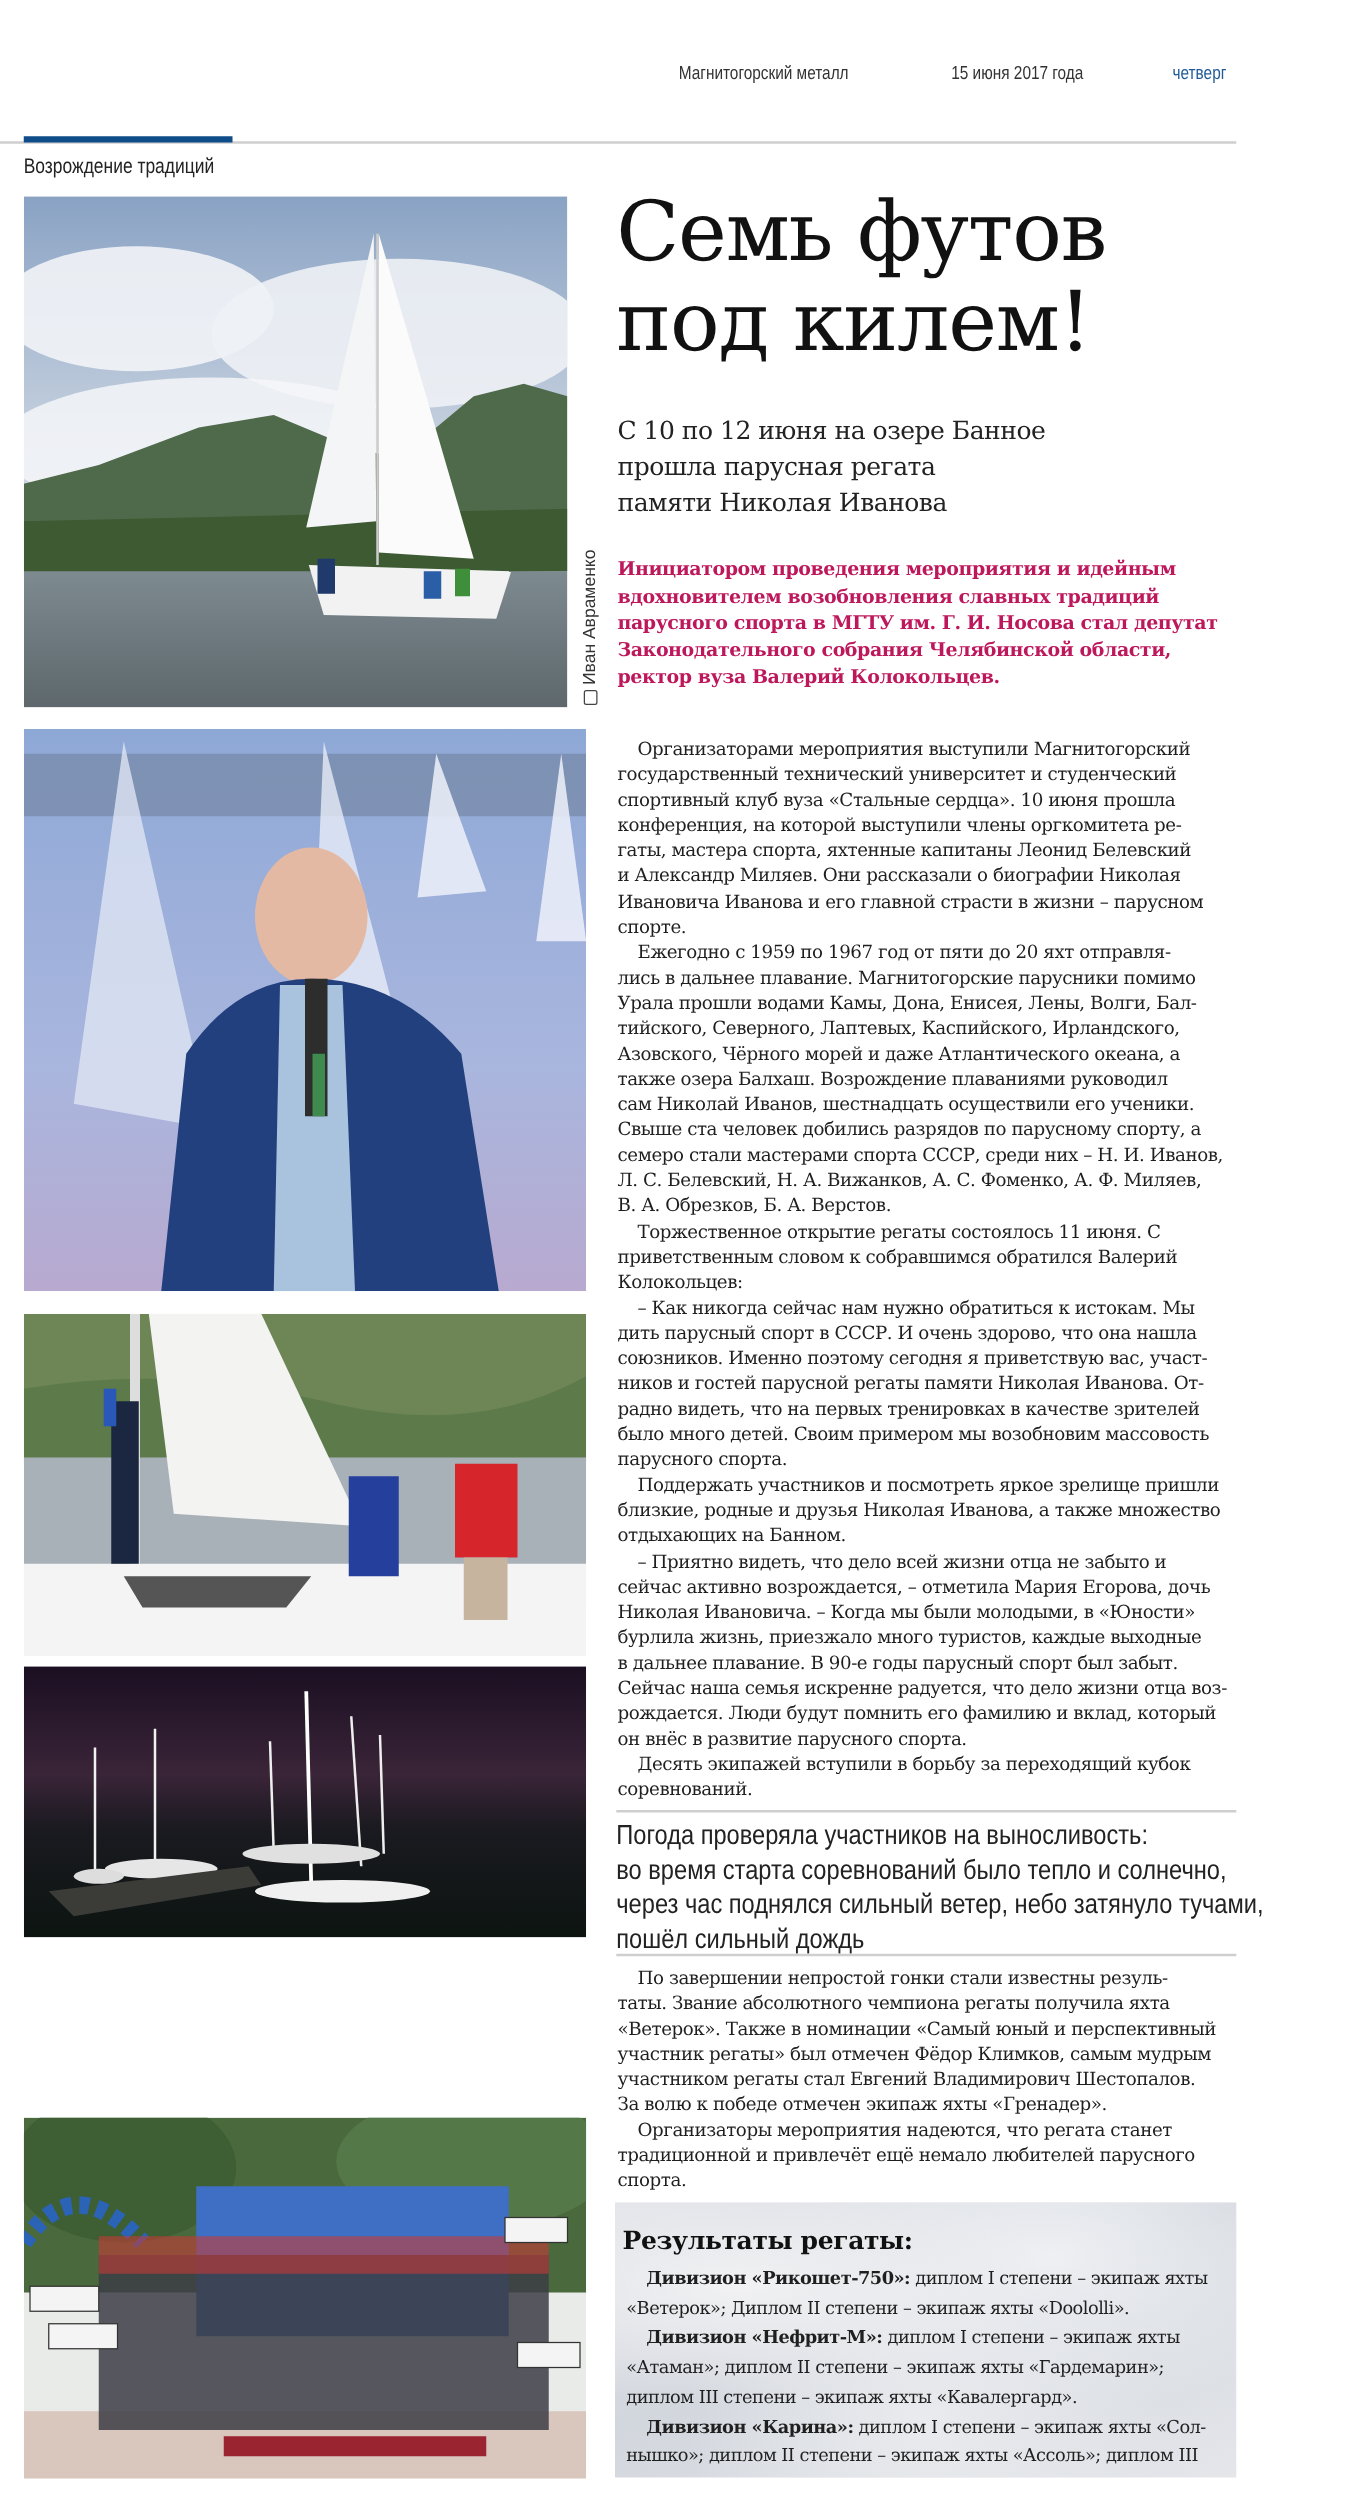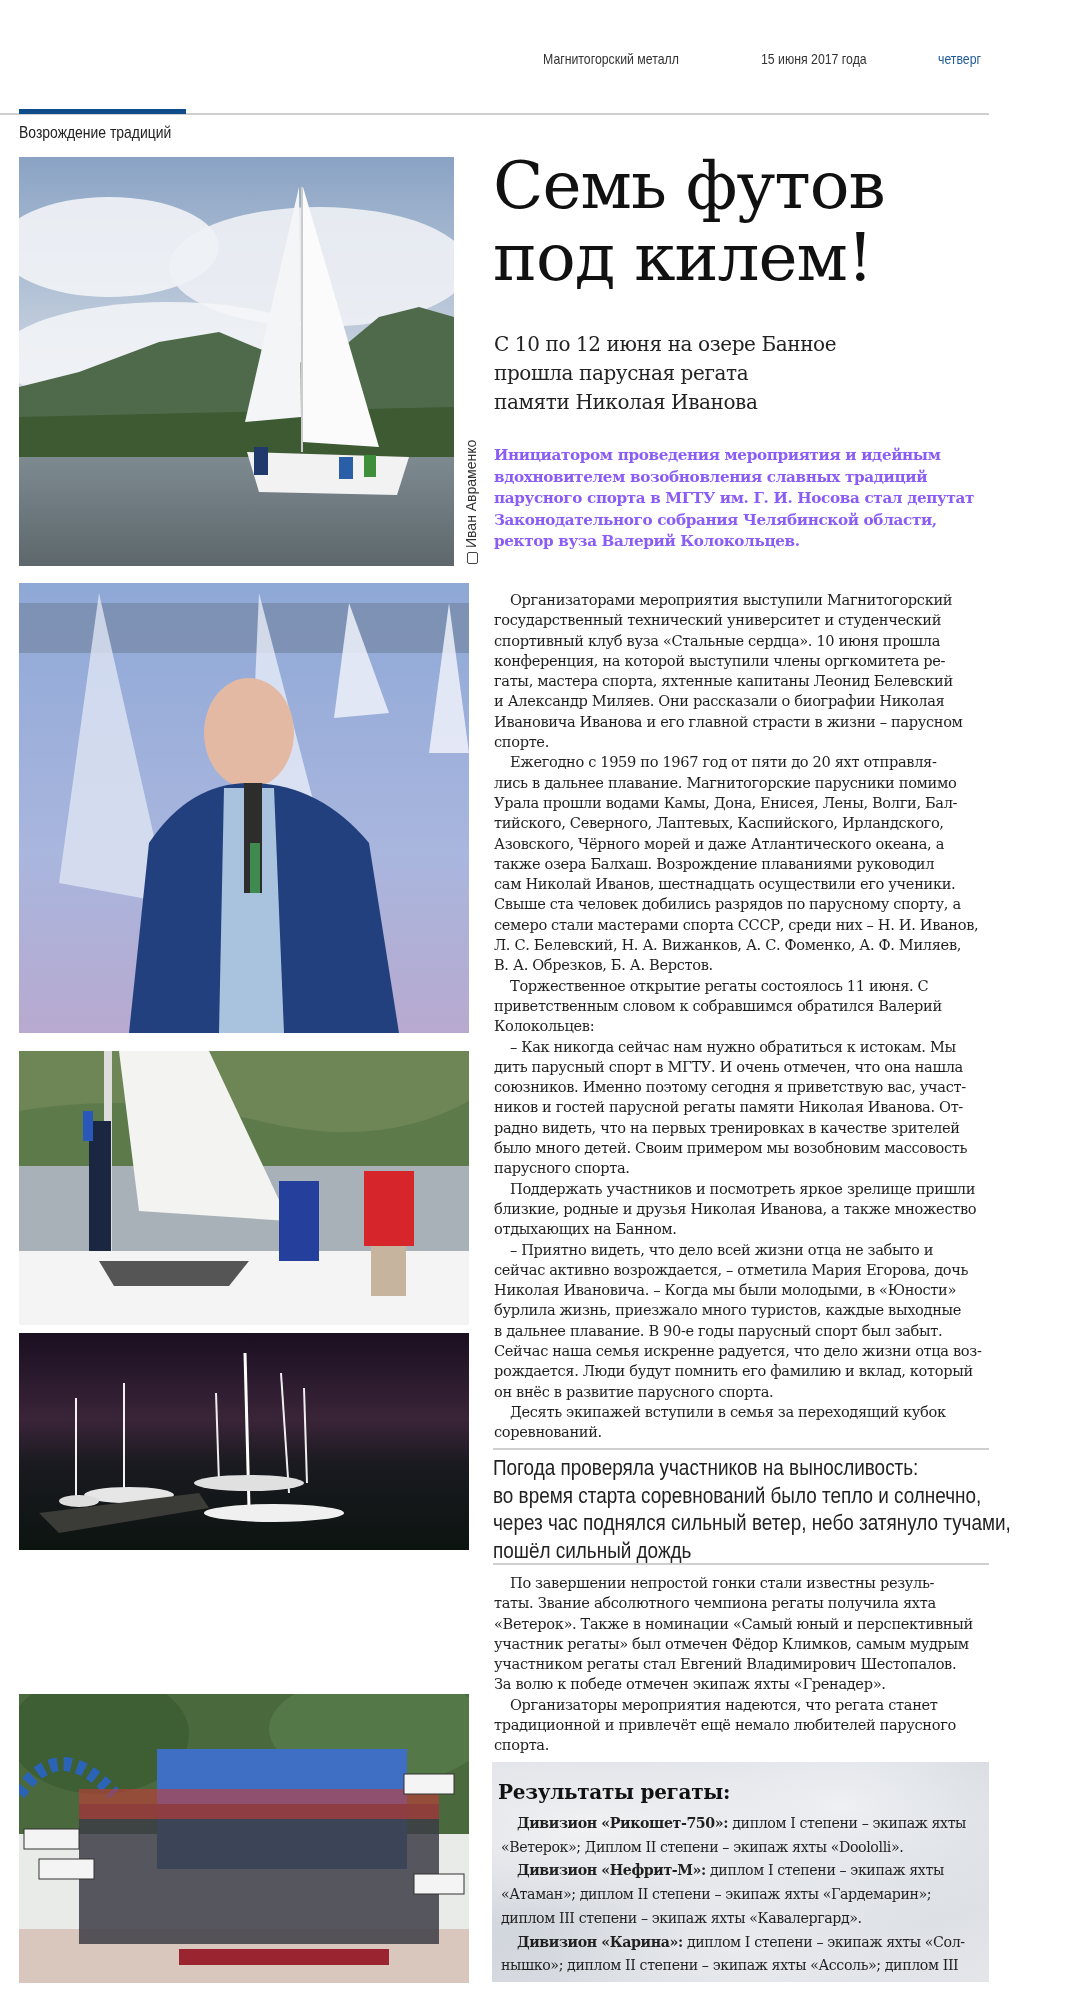--- a/index.html
+++ b/index.html
@@ -21,21 +21,21 @@
   #photo1 { left:19px; top:157px; width:435px; height:409px; }
   #photo2 { left:19px; top:583px; width:450px; height:450px; }
   #photo3 { left:19px; top:1051px; width:450px; height:274px; }
   #photo4 { left:19px; top:1333px; width:450px; height:217px; }
   #photo5 { left:19px; top:1694px; width:450px; height:289px; }
   #credit { left:463px; top:564px; font-size:14px; color:#333; transform:rotate(-90deg); transform-origin:left top; white-space:nowrap; }
 
   
   #headline { left:493px; top:150px; font-family:"DejaVu Serif", serif; font-size:66px; line-height:72px; color:#111; letter-spacing:-1px; }
   #subhead { left:494px; top:330px; font-family:"DejaVu Serif", serif; font-size:20px; line-height:29px; color:#222; letter-spacing:-0.4px; }
-  #lead { left:494px; top:445px; width:500px; font-family:"DejaVu Serif", serif; font-weight:bold; font-size:15.2px; line-height:21.5px; color:#8b5cf6; letter-spacing:-0.35px; }
+  #lead { left:494px; top:445px; width:500px; font-family:"DejaVu Serif", serif; font-weight:bold; font-size:15.2px; line-height:21.5px; color:#be185d; letter-spacing:-0.35px; }
 
   .body-col { font-family:"DejaVu Serif", serif; font-size:14.6px; line-height:20.3px; color:#1f1f1f; letter-spacing:-0.35px; width:500px; }
   .body-col p { margin:0; text-indent:0; white-space:nowrap; }
   .body-col p.ind { text-indent:16px; }
   #body1 { left:494px; top:562px;margin-top:28px; }
 
   #quote-top { left:493px; top:1448px; width:496px; height:2px; background:#cfcfcf; }
   #quote { left:493px; top:1454px; font-family:"Liberation Sans", sans-serif; font-size:22px; line-height:27.5px; color:#222; transform:scaleX(0.86); transform-origin:left top; white-space:nowrap; }
   #quote-bot { left:493px; top:1563px; width:496px; height:2px; background:#cfcfcf; }
 
@@ -217,38 +217,38 @@
     <p>также озера Балхаш. Возрождение плаваниями руководил</p>
     <p>сам Николай Иванов, шестнадцать осуществили его ученики.</p>
     <p>Свыше ста человек добились разрядов по парусному спорту, а</p>
     <p>семеро стали мастерами спорта СССР, среди них – Н. И. Иванов,</p>
     <p>Л. С. Белевский, Н. А. Вижанков, А. С. Фоменко, А. Ф. Миляев,</p>
     <p>В. А. Обрезков, Б. А. Верстов.</p>
     <p class="ind">Торжественное открытие регаты состоялось 11 июня. С</p>
     <p>приветственным словом к собравшимся обратился Валерий</p>
     <p>Колокольцев:</p>
     <p class="ind">– Как никогда сейчас нам нужно обратиться к истокам. Мы</p>
-    <p>дить парусный спорт в МГТУ. И очень отмечен, что она нашла</p>
+    <p>дить парусный спорт в СССР. И очень здорово, что она нашла</p>
     <p>союзников. Именно поэтому сегодня я приветствую вас, участ-</p>
     <p>ников и гостей парусной регаты памяти Николая Иванова. От-</p>
     <p>радно видеть, что на первых тренировках в качестве зрителей</p>
     <p>было много детей. Своим примером мы возобновим массовость</p>
     <p>парусного спорта.</p>
     <p class="ind">Поддержать участников и посмотреть яркое зрелище пришли</p>
     <p>близкие, родные и друзья Николая Иванова, а также множество</p>
     <p>отдыхающих на Банном.</p>
     <p class="ind"> – Приятно видеть, что дело всей жизни отца не забыто и</p>
     <p>сейчас активно возрождается, – отметила Мария Егорова, дочь</p>
     <p>Николая Ивановича. – Когда мы были молодыми, в «Юности»</p>
     <p>бурлила жизнь, приезжало много туристов, каждые выходные</p>
     <p>в дальнее плавание. В 90-е годы парусный спорт был забыт.</p>
     <p>Сейчас наша семья искренне радуется, что дело жизни отца воз-</p>
     <p>рождается. Люди будут помнить его фамилию и вклад, который</p>
     <p>он внёс в развитие парусного спорта.</p>
-    <p class="ind">Десять экипажей вступили в семья за переходящий кубок</p>
+    <p class="ind">Десять экипажей вступили в борьбу за переходящий кубок</p>
     <p>соревнований.</p>
   </div>
 
 <div class="abs" id="quote-top"></div>
 <div class="abs" id="quote">
   <div>Погода проверяла участников на выносливость:</div>
   <div>во время старта соревнований было тепло и солнечно,</div>
   <div>через час поднялся сильный ветер, небо затянуло тучами,</div>
   <div>пошёл сильный дождь</div>
 </div>

